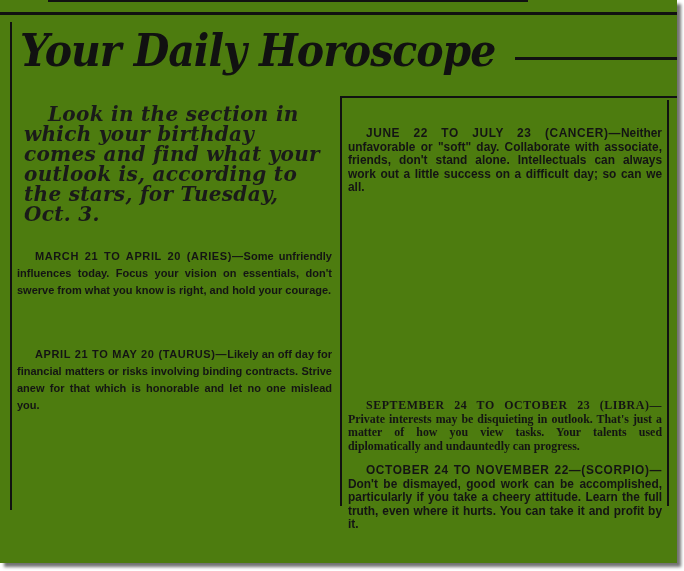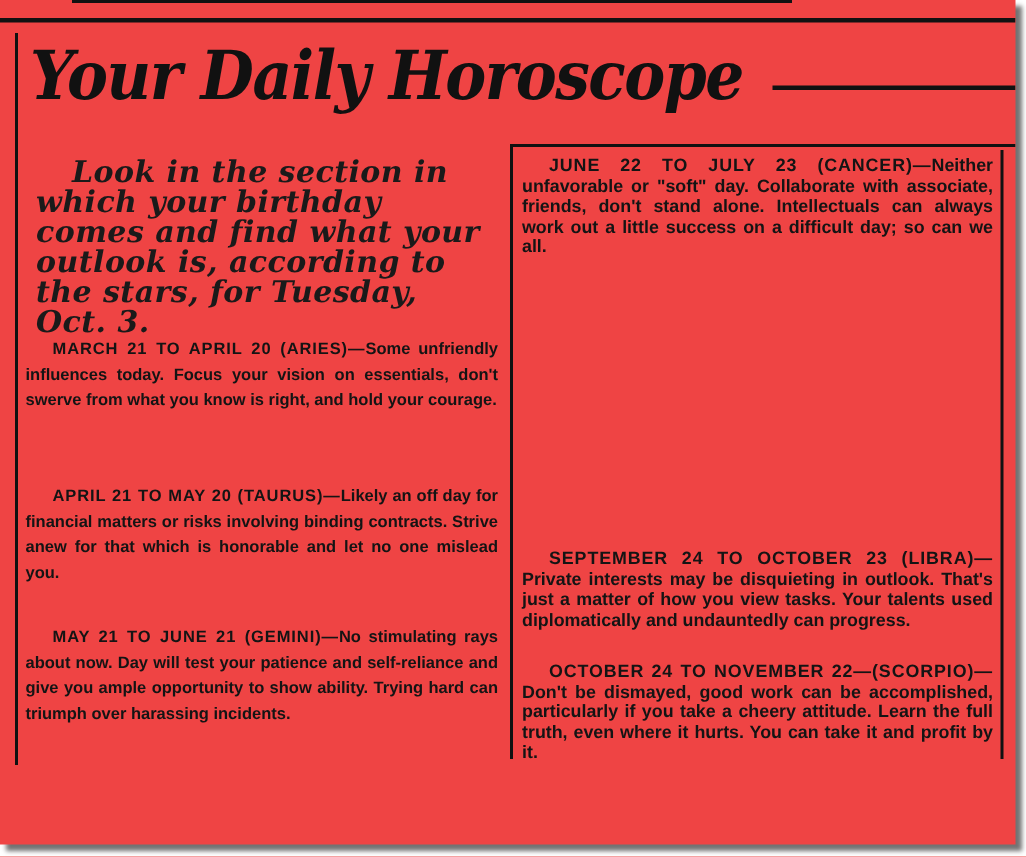--- a/index.html
+++ b/index.html
@@ -4,21 +4,21 @@
 <style>
   html, body { margin: 0; padding: 0; }
   body {
     width: 684px; height: 571px; overflow: hidden;
     background: #ffffff;
     font-family: "Liberation Serif", serif;
   }
   .clip {
     position: absolute; left: 0; top: 0;
     width: 677px; height: 563px;
-    background: #ef4444;
+    background: #4d7c0f;
     box-shadow: 4px 4px 3px rgba(0,0,0,0.55);
     overflow: hidden;
   }
   .rule { position: absolute; background: #111; }
   .title {
     position: absolute; left: 20px; top: 24px;
     font-family: "DejaVu Serif", serif;
     font-style: italic; font-weight: bold;
     font-size: 41px; letter-spacing: -1px;
     color: #111; white-space: nowrap;
@@ -30,20 +30,21 @@
     font-style: italic; font-weight: bold;
     font-size: 20px; line-height: 20px;
     color: #1a1a1a; letter-spacing: 0.3px;
   }
   .intro .ind { padding-left: 24px; }
   .entry {
     position: absolute;
     font-family: "Liberation Sans", sans-serif;
     font-weight: bold; color: #141414;
     text-align: justify;
+    margin-top: 23px;
   }
   .left-entry { left: 17px; width: 315px; font-size: 11px; line-height: 17px; }
   .right-entry { left: 348px; width: 314px; font-size: 11.9px; line-height: 13.5px; }
   .entry .head { letter-spacing: 0.6px; }
   .entry .first { padding-left: 18px; }
 </style>
 </head>
 <body>
 
 <div class="clip">
@@ -65,31 +66,28 @@
   </div>
 
   <div class="entry left-entry" style="top:225px;">
     <span class="head first">MARCH 21 TO APRIL 20 (ARIES)—</span><span>Some unfriendly influences today. Focus your vision on essentials, don't swerve from what you know is right, and hold your courage.</span>
   </div>
 
   <div class="entry left-entry" style="top:323px;">
     <span class="head first">APRIL 21 TO MAY 20 (TAURUS)—</span><span>Likely an off day for financial matters or risks involving binding contracts. Strive anew for that which is honorable and let no one mislead you.</span>
   </div>
 
-  <div class="entry left-entry" style="top:417px;">
-    <span class="head first">MAY 21 TO JUNE 21 (GEMINI)—</span><span>No stimulating rays about now. Day will test your patience and self-reliance and give you ample opportunity to show ability. Trying hard can triumph over harassing incidents.</span>
-  </div>
 
   <div class="entry right-entry" style="top:104px;">
     <span class="head first">JUNE 22 TO JULY 23 (CANCER)—</span><span>Neither unfavorable or "soft" day. Collaborate with associate, friends, don't stand alone. Intellectuals can always work out a little success on a difficult day; so can we all.</span>
   </div>
 
 
 
-  <div class="entry right-entry" style="top:366px;">
+  <div class="entry right-entry" style="top:376px;font-family:Liberation Serif, serif;">
     <span class="head first">SEPTEMBER 24 TO OCTOBER 23 (LIBRA)—</span><span>Private interests may be disquieting in outlook. That's just a matter of how you view tasks. Your talents used diplomatically and undauntedly can progress.</span>
   </div>
 
   <div class="entry right-entry" style="top:441px;">
     <span class="head first">OCTOBER 24 TO NOVEMBER 22—(SCORPIO)—</span><span>Don't be dismayed, good work can be accomplished, particularly if you take a cheery attitude. Learn the full truth, even where it hurts. You can take it and profit by it.</span>
   </div>
 
 </div>
 
 </body></html>

